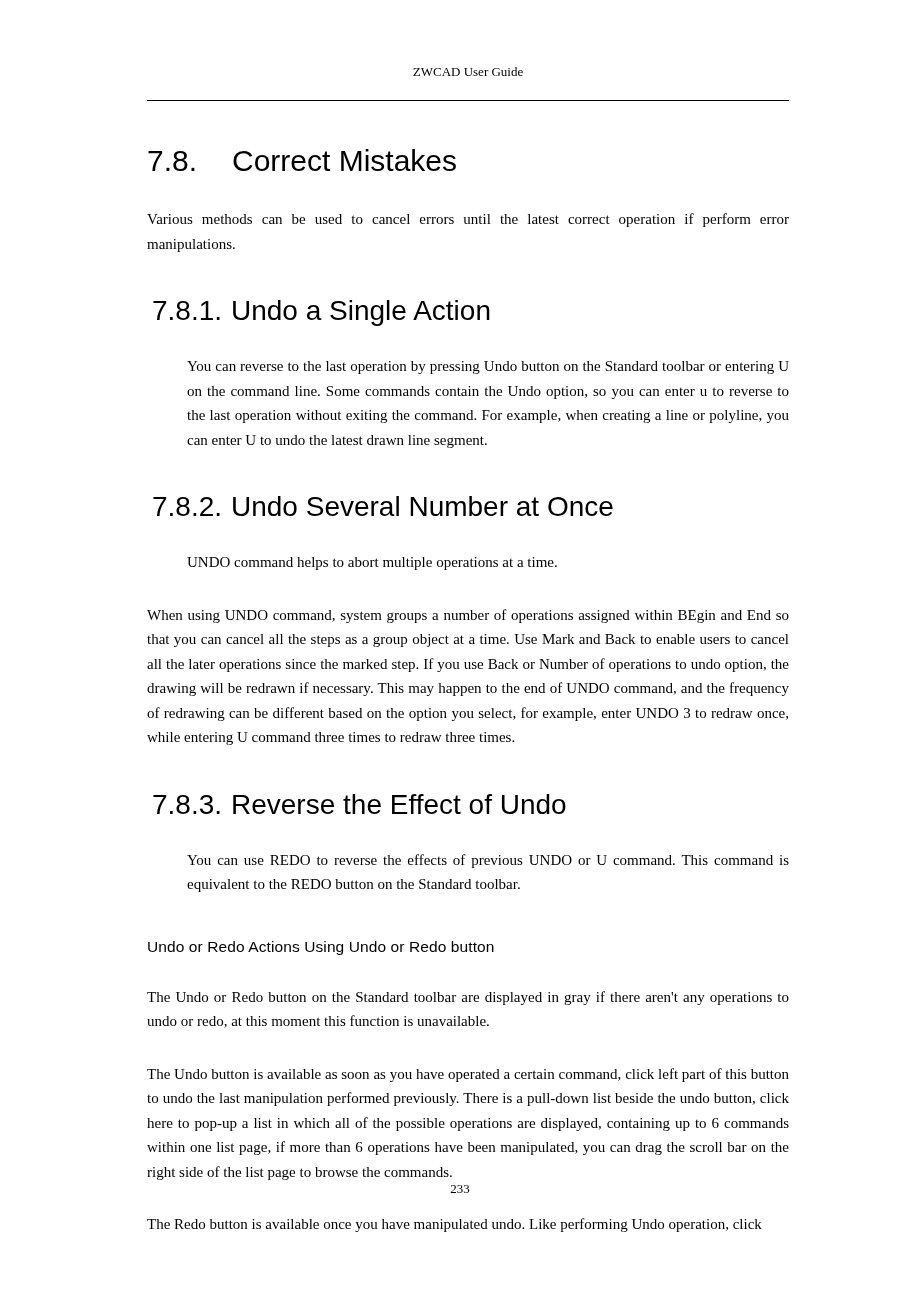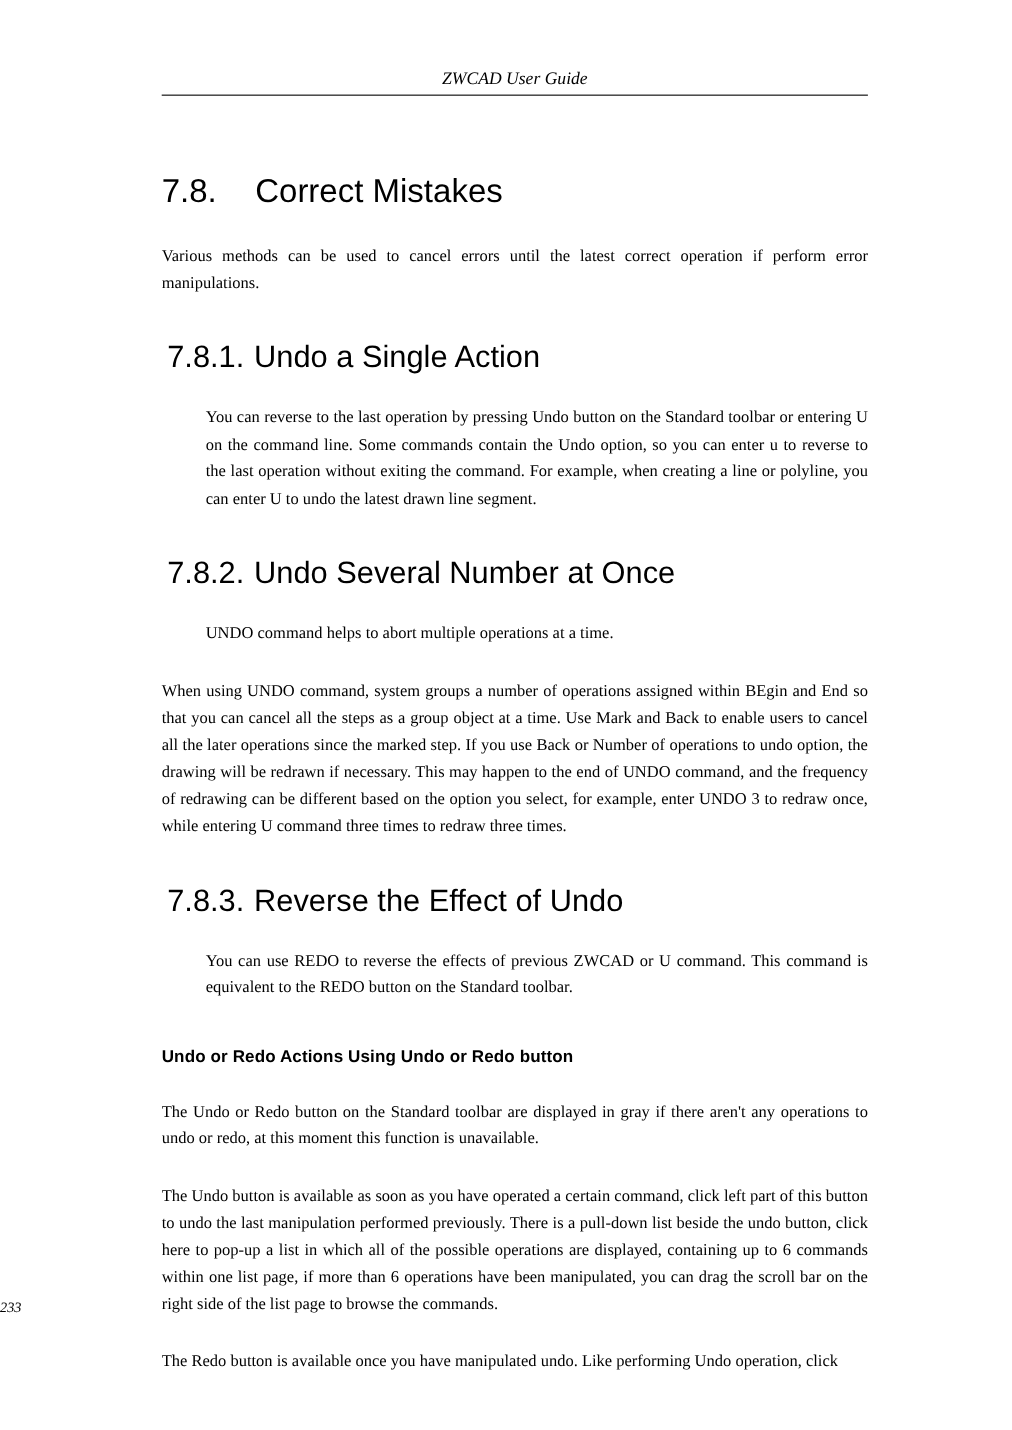--- a/index.html
+++ b/index.html
@@ -13,74 +13,71 @@
   }
   .page {
     position: relative;
     width: 920px;
     height: 1300px;
     padding: 64px 131px 0 147px;
     background: #ffffff;
   }
   .doc-header {
     text-align: center;
-    font-size: 16px;
+    font-size: 13px;
     line-height: 16px;
-    padding-bottom: 6px;
+    padding-bottom: 20px;
     border-bottom: 1.5px solid #000000;
-    font-style: italic;
   }
   h1.chapter-title {
     margin-top: 42px;
     font-family: "Liberation Sans", sans-serif;
     font-weight: 400;
     font-size: 30px;
     line-height: 36px;
     color: #000000;
   }
   h1.chapter-title .num {
     display: inline-block;
     width: 85px;
-    margin-top: 28px;
   }
   h2.section-heading {
     margin-top: 42px;
     padding-left: 5px;
     font-family: "Liberation Sans", sans-serif;
     font-weight: 400;
     font-size: 28px;
     line-height: 26px;
   }
   h2.section-heading .num {
     display: inline-block;
     width: 79px;
   }
   h3.subheading {
     margin-top: 40px;
     font-family: "Liberation Sans", sans-serif;
-    font-weight: 700;
+    font-weight: 400;
     font-size: 15.5px;
     line-height: 20px;
     letter-spacing: 0.1px;
   }
   p.body-para {
     margin-top: 28px;
     font-size: 15px;
     line-height: 24.5px;
     text-align: justify;
   }
   h2.section-heading + p.body-para { margin-top: 30px; margin-left: 40px; }
   .doc-footer {
     position: absolute;
     left: 0;
     right: 0;
     bottom: 103px;
-    text-align: left;
+    text-align: center;
     font-size: 13px;
-    font-style: italic;
   }
 </style>
 </head>
 <body>
 
 <div class="page">
 
   <header class="doc-header">
     <span>ZWCAD User Guide</span>
   </header>
@@ -104,21 +101,21 @@
     </h2>
 
     <p class="body-para">UNDO command helps to abort multiple operations at a time.</p>
 
     <p class="body-para">When using UNDO command, system groups a number of operations assigned within BEgin and End so that you can cancel all the steps as a group object at a time. Use Mark and Back to enable users to cancel all the later operations since the marked step. If you use Back or Number of operations to undo option, the drawing will be redrawn if necessary. This may happen to the end of UNDO command, and the frequency of redrawing can be different based on the option you select, for example, enter UNDO 3 to redraw once, while entering U command three times to redraw three times.</p>
 
     <h2 class="section-heading">
       <span class="num">7.8.3.</span><span>Reverse the Effect of Undo</span>
     </h2>
 
-    <p class="body-para">You can use REDO to reverse the effects of previous ZWCAD or U command. This command is equivalent to the REDO button on the Standard toolbar.</p>
+    <p class="body-para">You can use REDO to reverse the effects of previous UNDO or U command. This command is equivalent to the REDO button on the Standard toolbar.</p>
 
     <h3 class="subheading">Undo or Redo Actions Using Undo or Redo button</h3>
 
     <p class="body-para">The Undo or Redo button on the Standard toolbar are displayed in gray if there aren't any operations to undo or redo, at this moment this function is unavailable.</p>
 
     <p class="body-para">The Undo button is available as soon as you have operated a certain command, click left part of this button to undo the last manipulation performed previously. There is a pull-down list beside the undo button, click here to pop-up a list in which all of the possible operations are displayed, containing up to 6 commands within one list page, if more than 6 operations have been manipulated, you can drag the scroll bar on the right side of the list page to browse the commands.</p>
 
     <p class="body-para">The Redo button is available once you have manipulated undo. Like performing Undo operation, click</p>
 
   </main>

